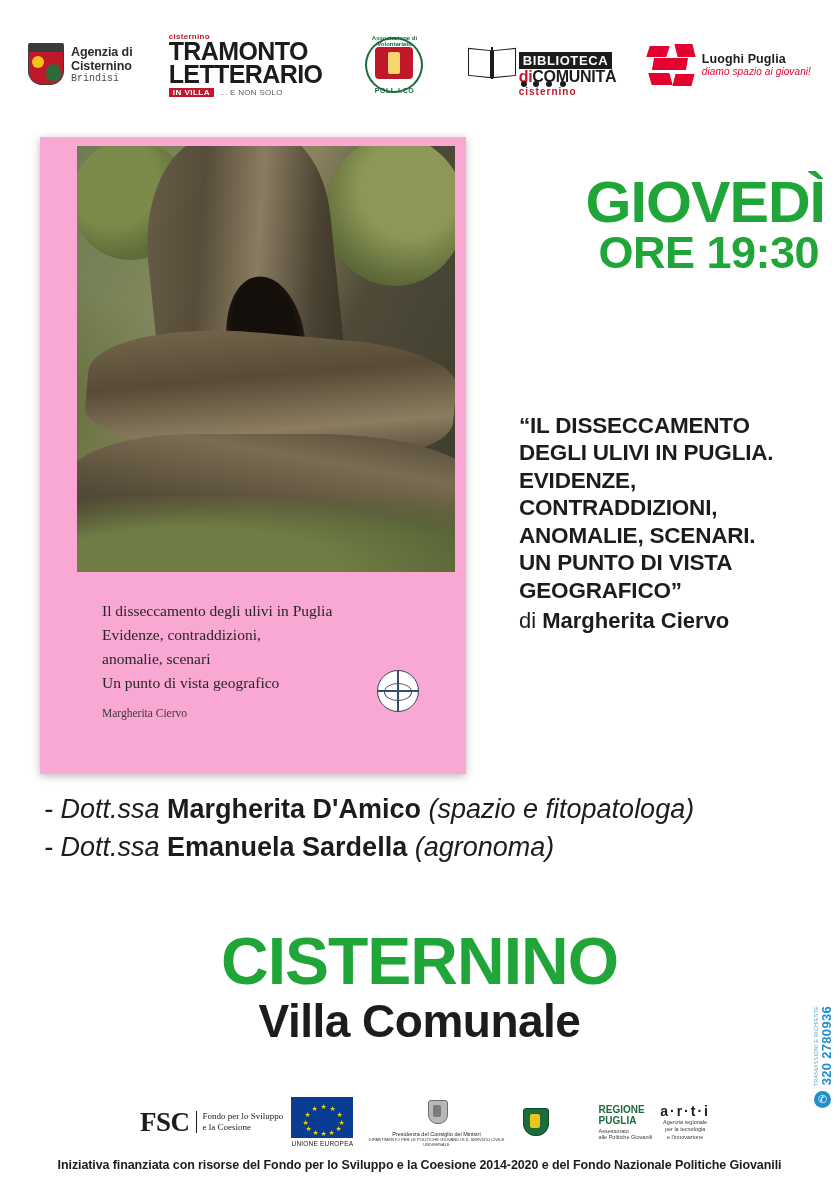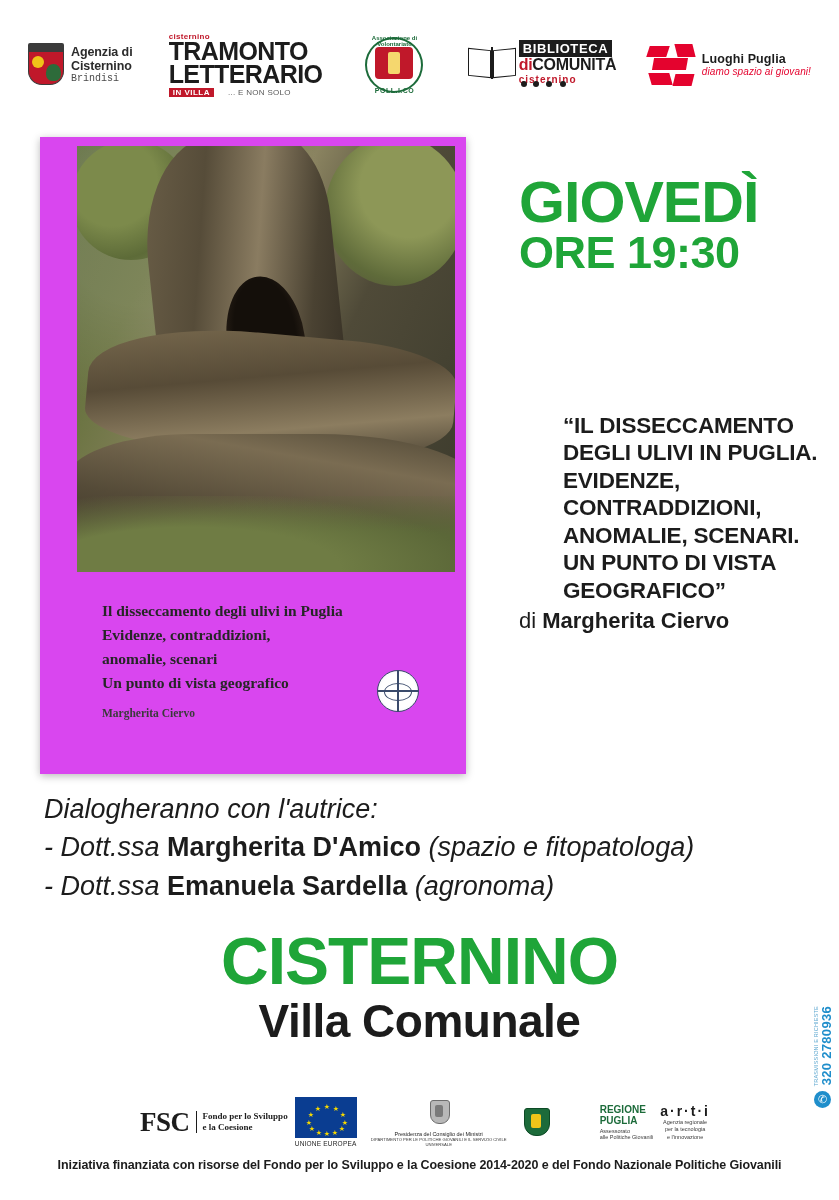--- a/index.html
+++ b/index.html
@@ -89,21 +89,21 @@
     line-height: 0.92;
   }
   .tl-small {
     font-size: 8px; font-weight: bold; color: #c0182a; letter-spacing: 0.3px;
   }
   .tl-big {
     font-size: 25px; font-weight: bold; color: #1c1c1c;
     letter-spacing: -0.6px;
   }
   .tl-bottom {
-    display: flex; align-items: center; gap: 14px;
+    display: flex; align-items: center; gap: 6px;
     margin-top: 2px;
   }
   .tl-badge {
     background: #c0182a; color: #fff;
     font-size: 8px; font-weight: bold;
     padding: 1px 4px; letter-spacing: 0.5px;
   }
   .tl-tag { font-size: 8px; color: #5a5a5a; letter-spacing: 0.3px; }
 
   
@@ -159,21 +159,21 @@
     border: 1.6px solid #1c1c1c;
     box-sizing: border-box;
   }
   .bib-book .pg-l { left: 1px; transform: skewY(6deg); }
   .bib-book .pg-r { right: 1px; transform: skewY(-6deg); }
   .bib-book .spine {
     position: absolute; left: 24px; top: 4px;
     width: 2px; height: 32px; background: #1c1c1c;
   }
   .bib-text {
-    position: absolute; left: 52px; top: 4px;
+    position: absolute; left: 52px; top: 16px;
   }
   .bib-l1 {
     background: #1c1c1c; color: #fff;
     font-size: 13px; font-weight: bold; letter-spacing: 0.6px;
     padding: 1px 4px; display: inline-block;
   }
   .bib-l2 {
     font-size: 16px; font-weight: bold; color: #1c1c1c;
     letter-spacing: -0.3px; line-height: 1.05;
   }
@@ -214,23 +214,22 @@
     font-size: 10px; color: #e4032e; font-style: italic; letter-spacing: 0.1px;
   }
 
   
   .book-cover {
     position: absolute;
     left: 40px;
     top: 137px;
     width: 426px;
     height: 637px;
-    background: #d946ef;
+    background: #f9a8d4;
     box-shadow: 0 2px 8px rgba(0,0,0,0.28);
-    font-weight: bold;
   }
   .book-photo {
     position: absolute;
     left: 37px; top: 9px;
     width: 378px; height: 426px;
     overflow: hidden;
     background: #4e5a33;
   }
   .tree-bg {
     position: absolute; inset: 0;
@@ -322,20 +321,21 @@
     width: 26px; height: 16px;
     border: 1.2px solid #3a4a6b; border-radius: 50%;
   }
 
   
   .date-block {
     position: absolute;
     left: 519px;
     top: 174px;
     width: 300px;
+    text-align: right;
   }
   .date-giovedi {
     font-size: 58px;
     font-weight: bold;
     color: #1fa538;
     letter-spacing: -1px;
     line-height: 0.95;
     font-stretch: condensed;
     transform: scaleX(1.02);
     transform-origin: left center;
@@ -366,21 +366,20 @@
   .pres-lead {
     font-size: 23px;
     line-height: 1.18;
     margin-bottom: 2px;
   }
   .pres-title {
     font-size: 22.5px;
     font-weight: bold;
     line-height: 1.22;
     letter-spacing: -0.2px;
-    margin-left: 44px;
   }
   .pres-author {
     font-size: 22px;
     line-height: 1.2;
     margin-top: 4px;
   }
   .pres-author b { font-weight: bold; }
 
   
   .dialogue {
@@ -472,21 +471,20 @@
   }
   .fsc-abbr {
     font-family: "Liberation Serif", serif;
     font-size: 27px; font-weight: bold; color: #1c1c1c; letter-spacing: -0.5px;
   }
   .fsc-txt {
     font-family: "Liberation Serif", serif;
     font-size: 9px; color: #1c1c1c; line-height: 1.25;
     border-left: 1px solid #1c1c1c;
     padding-left: 6px;
-    font-weight: bold;
   }
   .eu {
     text-align: center;
   }
   .eu-flag {
     width: 62px; height: 41px;
     background: #0a3d91;
     position: relative;
     margin: 0 auto;
   }
@@ -672,21 +670,20 @@
 CONTRADDIZIONI,
 ANOMALIE, SCENARI.
 UN PUNTO DI VISTA
 GEOGRAFICO”</div>
   <div class="pres-author">
     <span>di </span><b>Margherita Ciervo</b>
   </div>
 </div>
 
 <div class="dialogue">
-  <div>Dialogheranno con l'autrice:</div>
   <div>
     <span>- Dott.ssa </span><b>Margherita D'Amico</b><span> (spazio e fitopatologa)</span>
   </div>
   <div>
     <span>- Dott.ssa </span><b>Emanuela Sardella</b><span> (agronoma)</span>
   </div>
 </div>
 
 <div class="place">
   <div class="place-city">CISTERNINO</div>

